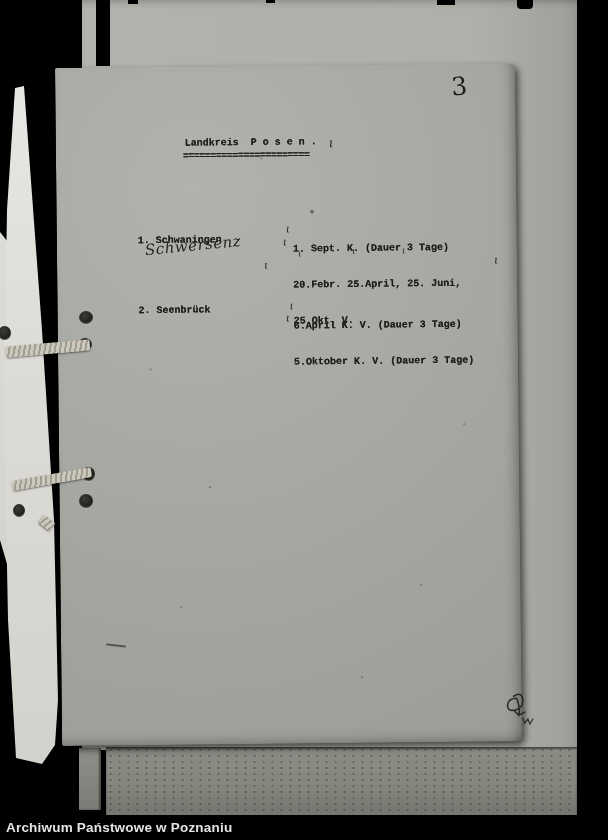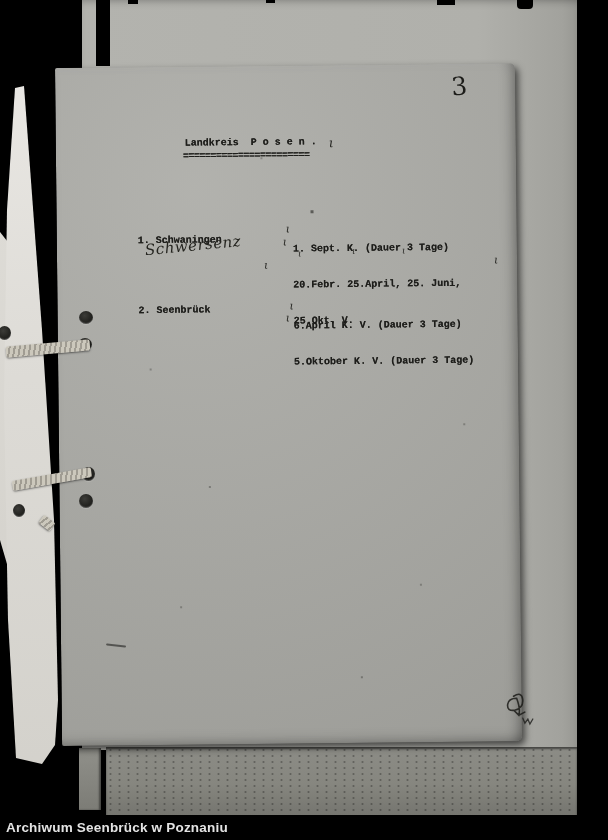--- a/index.html
+++ b/index.html
@@ -168,14 +168,14 @@
   <div class="hole h1"></div>
   <div class="hole h2"></div>
   <div class="hole h3"></div>
   <div class="hole h4"></div>
   <div class="hole h5"></div>
   <div class="hole h6"></div>
   <div class="tape t1"></div>
   <div class="tape t2"></div>
   <div class="tape t3"></div>
 
-  <div class="caption">Archiwum Seenbrück w Poznaniu</div>
+  <div class="caption">Archiwum Państwowe w Poznaniu</div>
 </div>
 
 </body></html>

